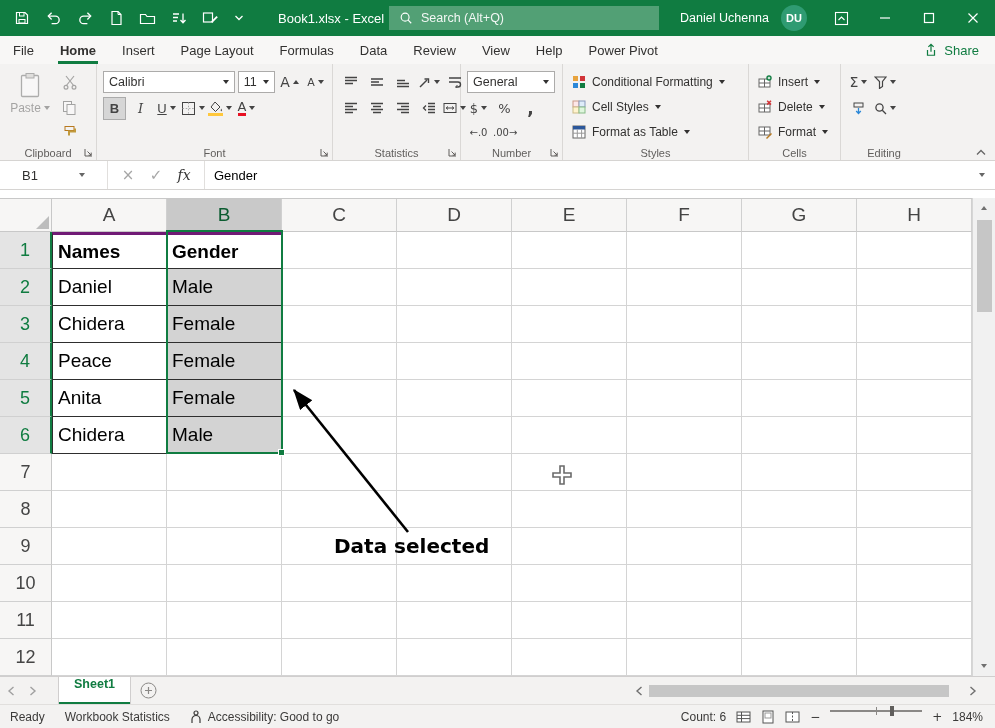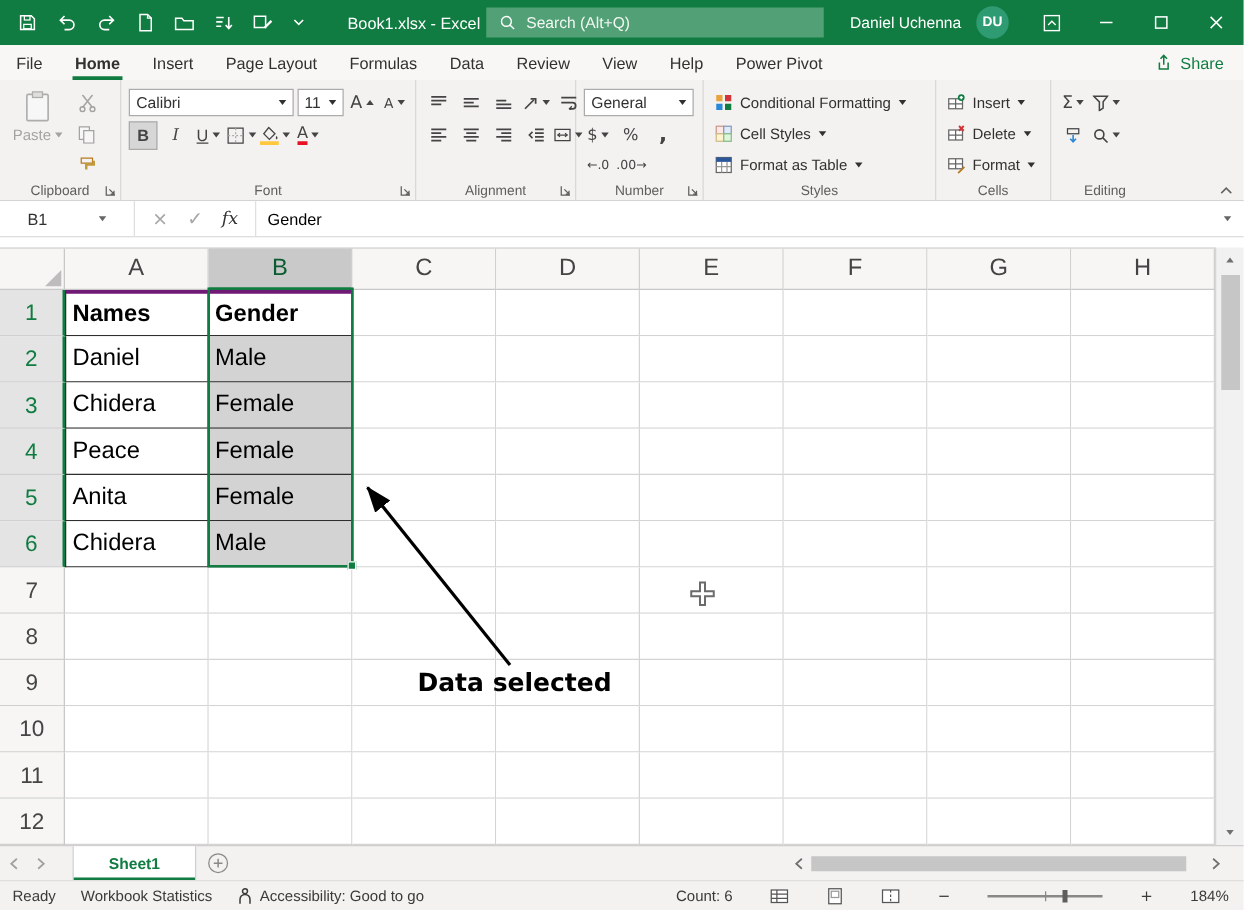--- a/index.html
+++ b/index.html
@@ -79,32 +79,32 @@
 .anno-text{position:absolute;left:334px;top:336px;font-family:"DejaVu Sans",sans-serif;font-size:20px;font-weight:700;color:#000}
 .cell-cursor{position:absolute;left:551px;top:266px}
 .vscroll{position:absolute;right:0;top:0;width:23px;height:478px;background:#F1F1F1;border-left:1px solid #D6D6D6;display:flex;flex-direction:column;align-items:center}
 .varrow{height:20px;width:100%;display:flex;align-items:center;justify-content:center;color:#707070}
 .vthumb{width:15px;height:92px;background:#C6C6C6;margin-top:2px}
 .vspacer{flex:1}
 
 
 .sheetbar{position:absolute;top:676px;left:0;width:995px;height:28px;background:#F3F2F1;border-top:1px solid #D0CECE;display:flex;align-items:center}
 .snav{width:22px;height:28px;display:flex;align-items:center;justify-content:center;color:#A0A0A0}
-.sheettab{height:27px;display:flex;align-items:center;padding:0 28px;background:#fff;border-left:1px solid #D0CECE;border-right:1px solid #D0CECE;position:relative;margin-left:14px}
+.sheettab{height:27px;display:flex;padding:0 15px;background:#fff;border-left:1px solid #D0CECE;border-right:1px solid #D0CECE;position:relative;margin-left:14px}
 .sheettab span{color:#107C41;font-weight:700;font-size:12.5px}
 .sheettab::after{content:"";position:absolute;left:0;right:0;bottom:0;height:2px;background:#107C41}
 .addsheet{width:34px;display:flex;align-items:center;justify-content:center}
 .hscroll{margin-left:auto;margin-right:18px;display:flex;align-items:center;gap:3px}
 .htrack{width:320px;height:14px;position:relative;background:#F3F2F1}
 .hthumb{position:absolute;left:3px;top:1px;height:12px;width:300px;background:#C6C6C6}
 
 
 .statusbar{position:absolute;top:704px;left:0;width:995px;height:24px;background:#F3F2F1;border-top:1px solid #E1DFDD;display:flex;align-items:center;font-size:12px;color:#3B3A39}
 .sb-item{padding:0 10px;display:flex;align-items:center;gap:6px}
-.sb-right{margin-left:auto;display:flex;align-items:center;gap:30px;padding-right:12px}
+.sb-right{margin-left:auto;display:flex;gap:10px;padding-right:12px}
 .zoomtrack{width:92px;height:2px;background:#8A8886;position:relative}
 .zoomtick{position:absolute;left:46px;top:-3px;width:1px;height:8px;background:#8A8886}
 .zoomthumb{position:absolute;left:60px;top:-4px;width:4px;height:10px;background:#605E5C}
 </style>
 </head>
 <body>
 
 <div class="titlebar">
   <div class="tb-icons">
     <span class="tb-btn">
@@ -367,21 +367,21 @@
           </svg>
         </span>
       <span class="rsb">
           <svg width="14" height="12" viewBox="0 0 14 12">
             <rect x="1" y="1.5" width="12" height="9" fill="none" stroke="#444"></rect>
             <path d="M3 6h8M9 4.5L10.8 6L9 7.5M5 4.5L3.2 6L5 7.5" fill="none" stroke="#444"></path>
           </svg>
           <span class="caret"></span>
         </span>
     </div>
-    <span class="rgroup-label">Alignment</span>
+    <span class="rgroup-label">Statistics</span>
     <span class="launcher">
         <svg width="9" height="9" viewBox="0 0 9 9">
           <path d="M1 1v7h7M3.5 3.5L7 7M7.2 4.6v2.6H4.6" fill="none" stroke="#605E5C"></path>
         </svg>
       </span>
   </div>
 
   <div class="rgroup" style="width:102px">
     <div class="rrow">
       <div class="combo" style="width:88px">

